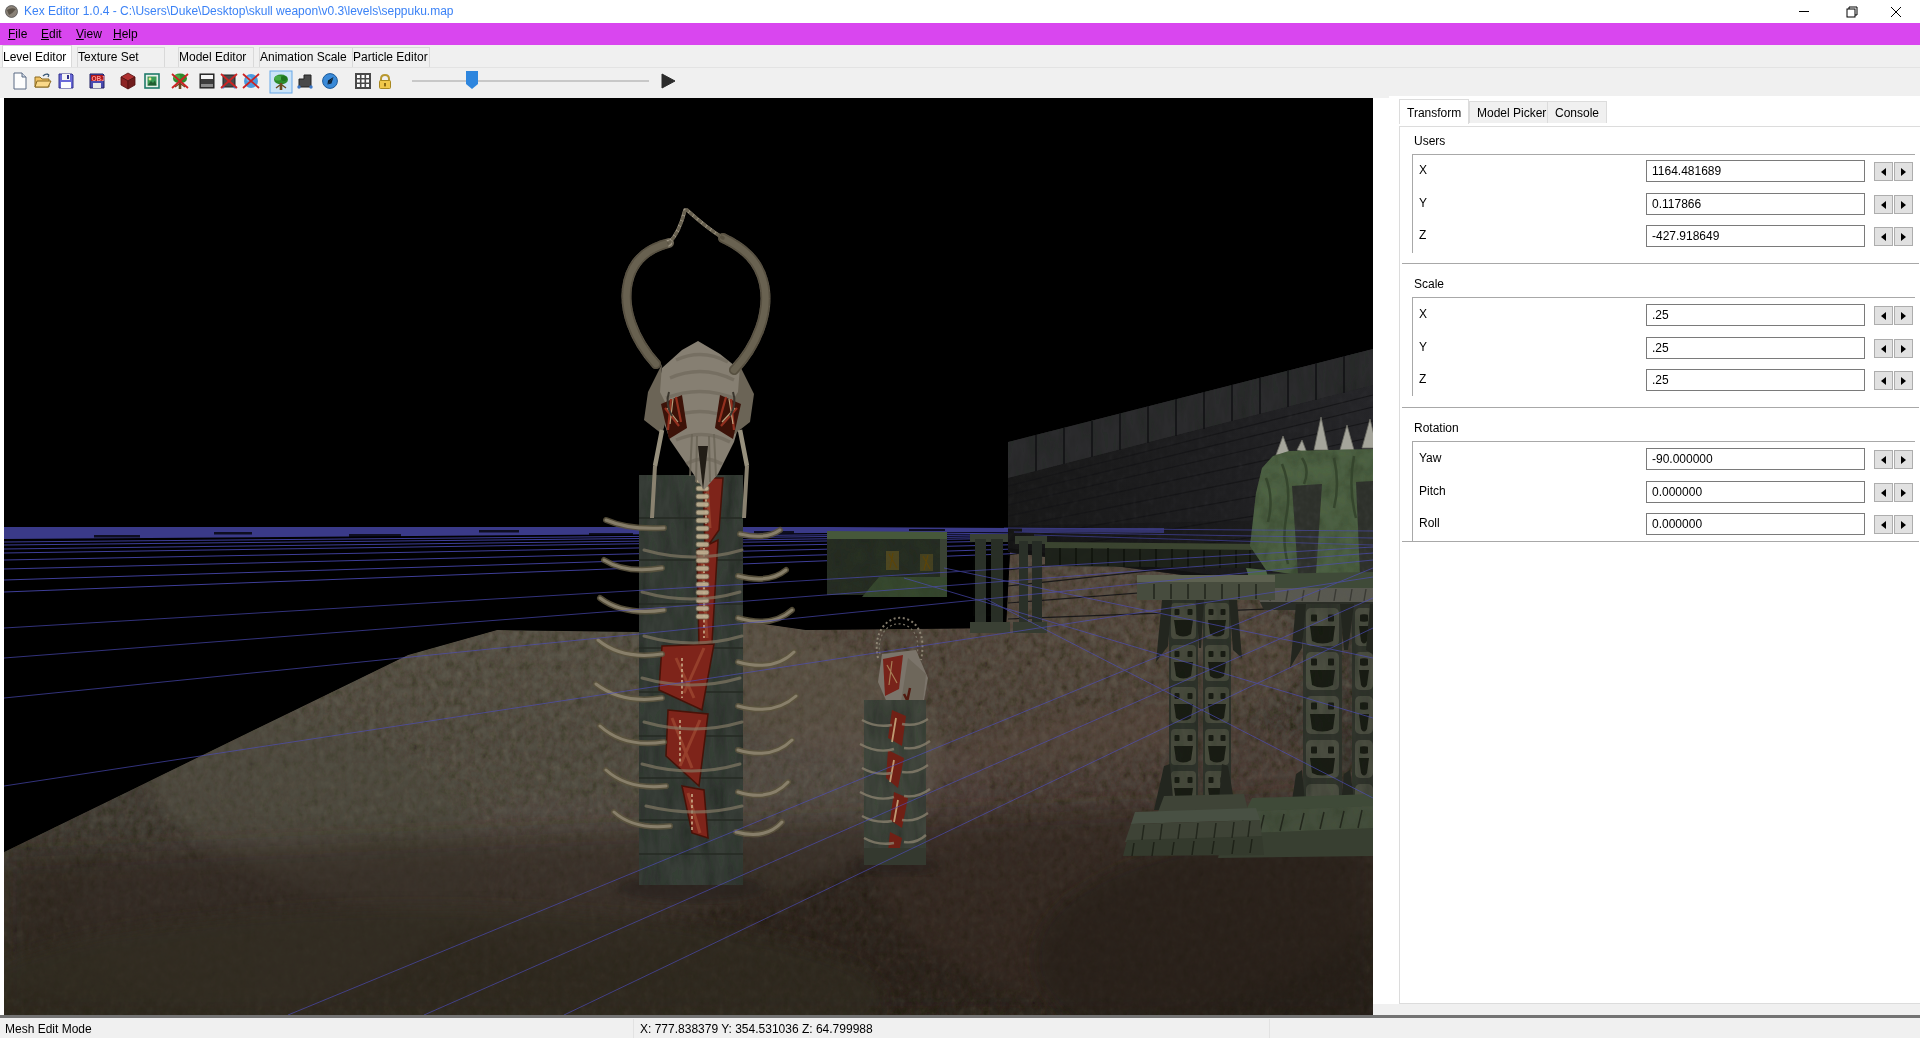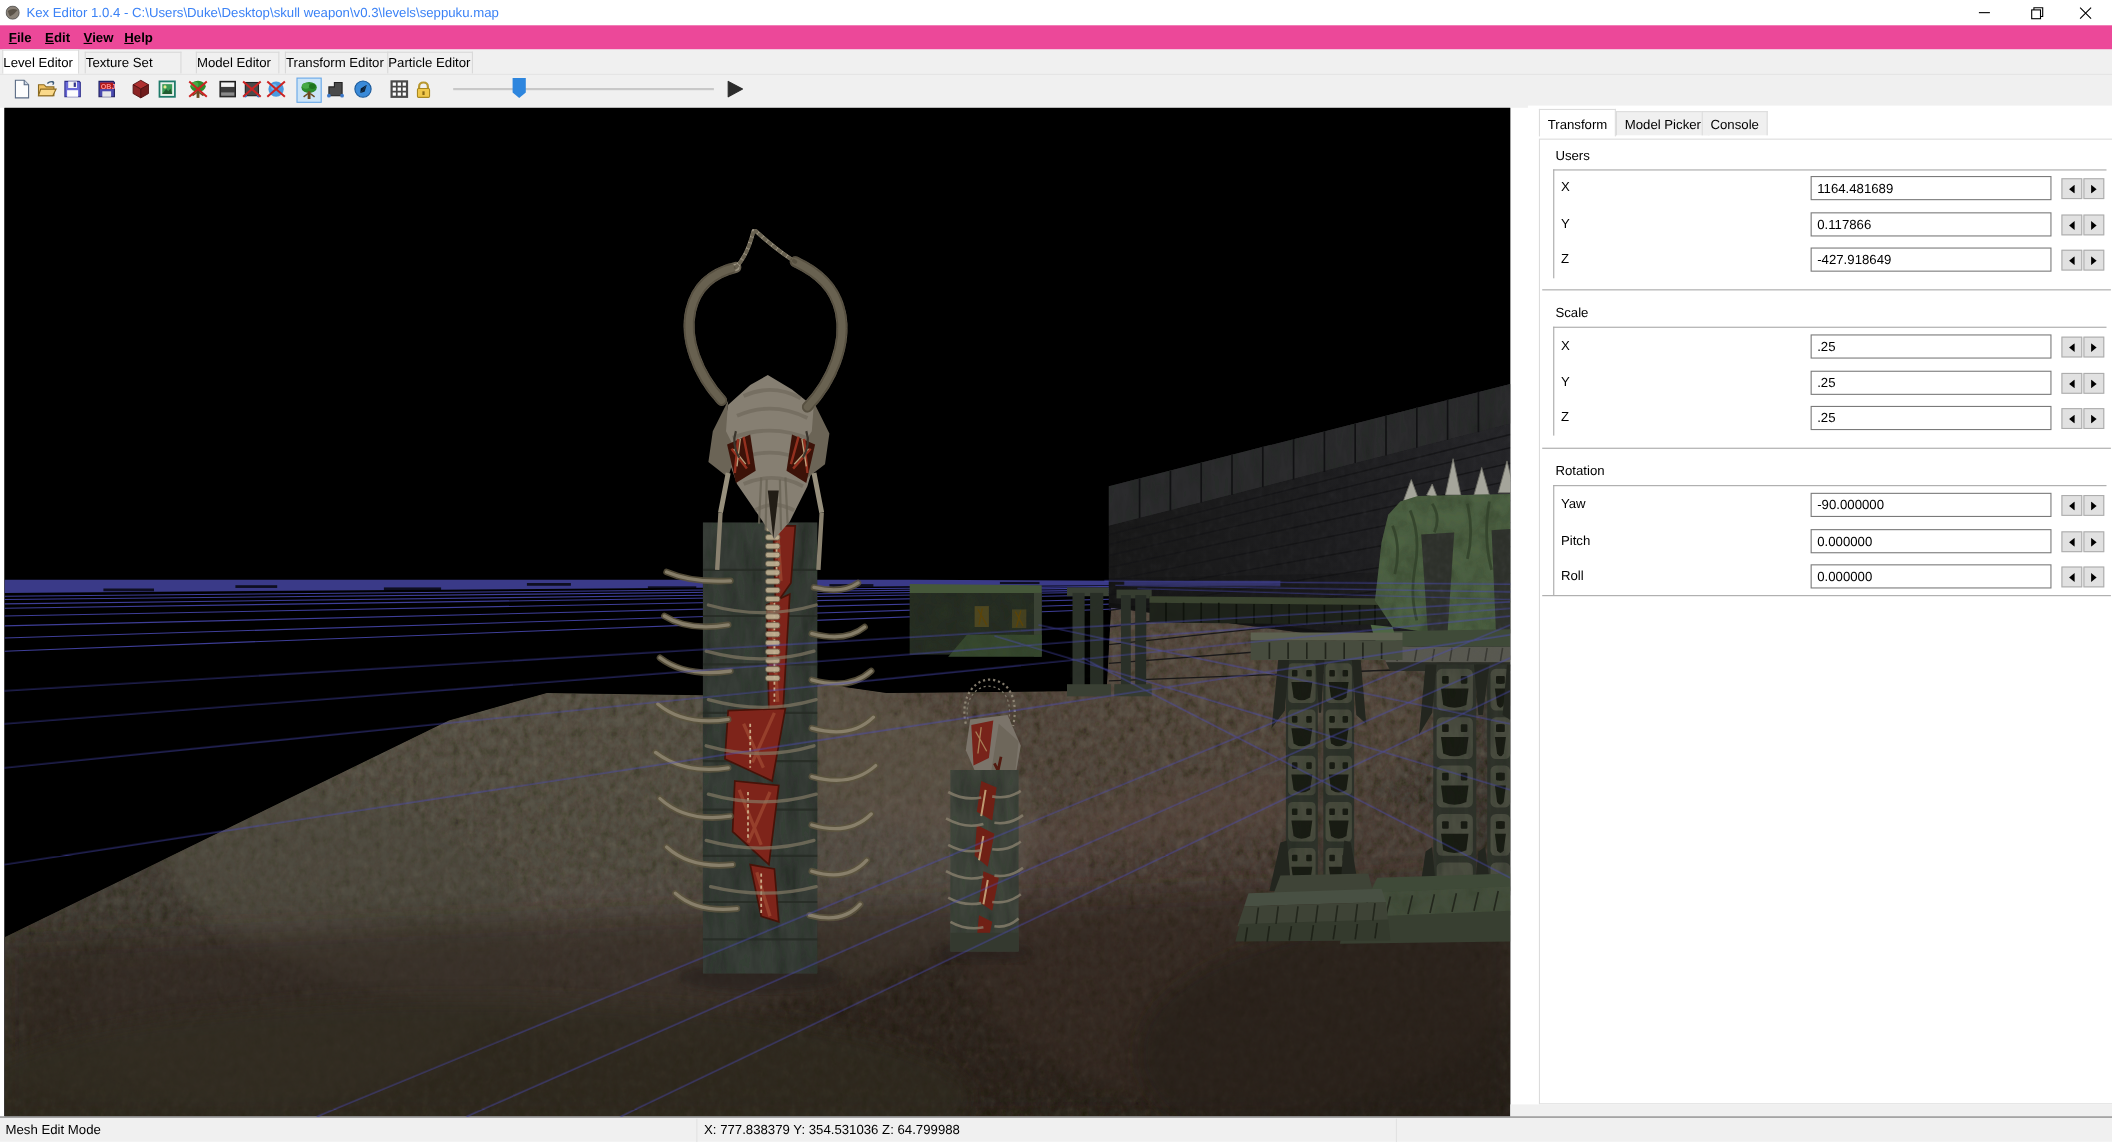--- a/index.html
+++ b/index.html
@@ -4,21 +4,21 @@
 <style>
   * { margin:0; padding:0; box-sizing:border-box; }
   html,body { width:1920px; height:1038px; overflow:hidden; background:#fff;
     font-family:"Liberation Sans", sans-serif; }
   .abs { position:absolute; }
   
   #titlebar { position:absolute; left:0; top:0; width:1920px; height:23px; background:#ffffff; }
   #titletext { position:absolute; left:24px; top:4px; font-size:12px; color:#3b82f6; white-space:pre; }
   .winbtn { position:absolute; top:0; width:46px; height:23px; }
   
-  #menubar { position:absolute; left:0; top:23px; width:1920px; height:22px; background:#ec4899; font-size:12px;font-weight:bold; }
+  #menubar { position:absolute; left:0; top:23px; width:1920px; height:22px; background:#d946ef; font-size:12px; }
   .menuitem { position:absolute; top:4px; color:#000; }
   .menuitem u { text-decoration:underline; }
   
   #tabstrip { position:absolute; left:0; top:45px; width:1920px; height:22px; background:#f0f0f0; font-size:12px; }
   .tab { position:absolute; top:2px; height:20px; background:#f0f0f0; border:1px solid #d9d9d9; border-bottom:none; color:#000; text-align:left; line-height:19px; font-size:12px; }
   .tab.active { top:0px; height:22px; background:#ffffff; line-height:22px; z-index:2; }
   
   #toolbar { position:absolute; left:0; top:67px; width:1920px; height:31px; background:#f0f0f0; border-top:1px solid #e3e3e3; }
   
   #viewport { position:absolute; left:4px; top:98px; width:1369px; height:917px; background:#000; }
@@ -28,21 +28,21 @@
   .ptab.active { background:#ffffff; top:3px; height:25px; padding-top:6px; z-index:3; }
   #panelbox { position:absolute; left:10px; top:30px; width:526px; height:878px; border:1px solid #dcdcdc; background:#fff; }
   .grouplabel { position:absolute; left:14px; font-size:12px; color:#000; }
   .gline { position:absolute; background:#a8a8a8; }
   .rowlabel { position:absolute; left:19px; font-size:12px; color:#000; }
   .field { position:absolute; left:246px; width:219px; height:22px; border:1px solid #7a7a7a; background:#fff; font-size:12px; padding:3px 0 4px 5px; }
   .spin { position:absolute; width:19px; height:19px; background:#e1e1e1; border:1px solid #adadad; }
   .spin svg { position:absolute; left:5px; top:5px; }
   .sep { position:absolute; left:2px; width:517px; height:1px; background:#a8a8a8; }
   
-  #statusbar { position:absolute; left:0; top:1015px; width:1920px; height:23px; background:#f0f0f0; border-top:1px solid #737373; font-size:12px; }
+  #statusbar { position:absolute; left:0; top:1015px; width:1920px; height:23px; background:#f0f0f0; border-top:3px solid #737373; font-size:12px; }
 </style>
 </head>
 <body>
   <div id="titlebar">
     <svg class="abs" style="left:5px;top:5px" width="13" height="13">
       <circle cx="6.5" cy="6.5" r="6" fill="#8a8278"></circle>
       <path d="M2 5 Q6 2 11 4 Q8 8 4 10 Z" fill="#5a5248"></path>
       <circle cx="6.5" cy="6.5" r="6" fill="none" stroke="#444" stroke-width="0.7"></circle>
     </svg>
     <div id="titletext">Kex Editor 1.0.4 - C:\Users\Duke\Desktop\skull weapon\v0.3\levels\seppuku.map</div>
@@ -60,21 +60,21 @@
   <div id="menubar">
     <div class="menuitem" style="left:8px"><u>F</u>ile</div>
     <div class="menuitem" style="left:41px"><u>E</u>dit</div>
     <div class="menuitem" style="left:76px"><u>V</u>iew</div>
     <div class="menuitem" style="left:113px"><u>H</u>elp</div>
   </div>
   <div id="tabstrip">
     <div class="tab active" style="left:2px;width:70px">Level Editor</div>
     <div class="tab" style="left:77px;width:88px">Texture Set Editor</div>
     <div class="tab" style="left:178px;width:76px">Model Editor</div>
-    <div class="tab" style="left:259px;width:97px">Transform Editor</div>
+    <div class="tab" style="left:259px;width:97px">Animation Scale</div>
     <div class="tab" style="left:352px;width:78px">Particle Editor</div>
   </div>
   <div id="toolbar">
     <svg class="abs" style="left:0;top:0" width="760" height="31" id="tbicons">
 
       <g transform="translate(12,5)">
         <path d="M2 0 H10 L14 4 V16 H2 Z" fill="#fdfdfd" stroke="#5a6b84" stroke-width="1"></path>
         <path d="M10 0 L10 4 H14" fill="#cfd8e4" stroke="#5a6b84" stroke-width="1"></path>
       </g>
 

